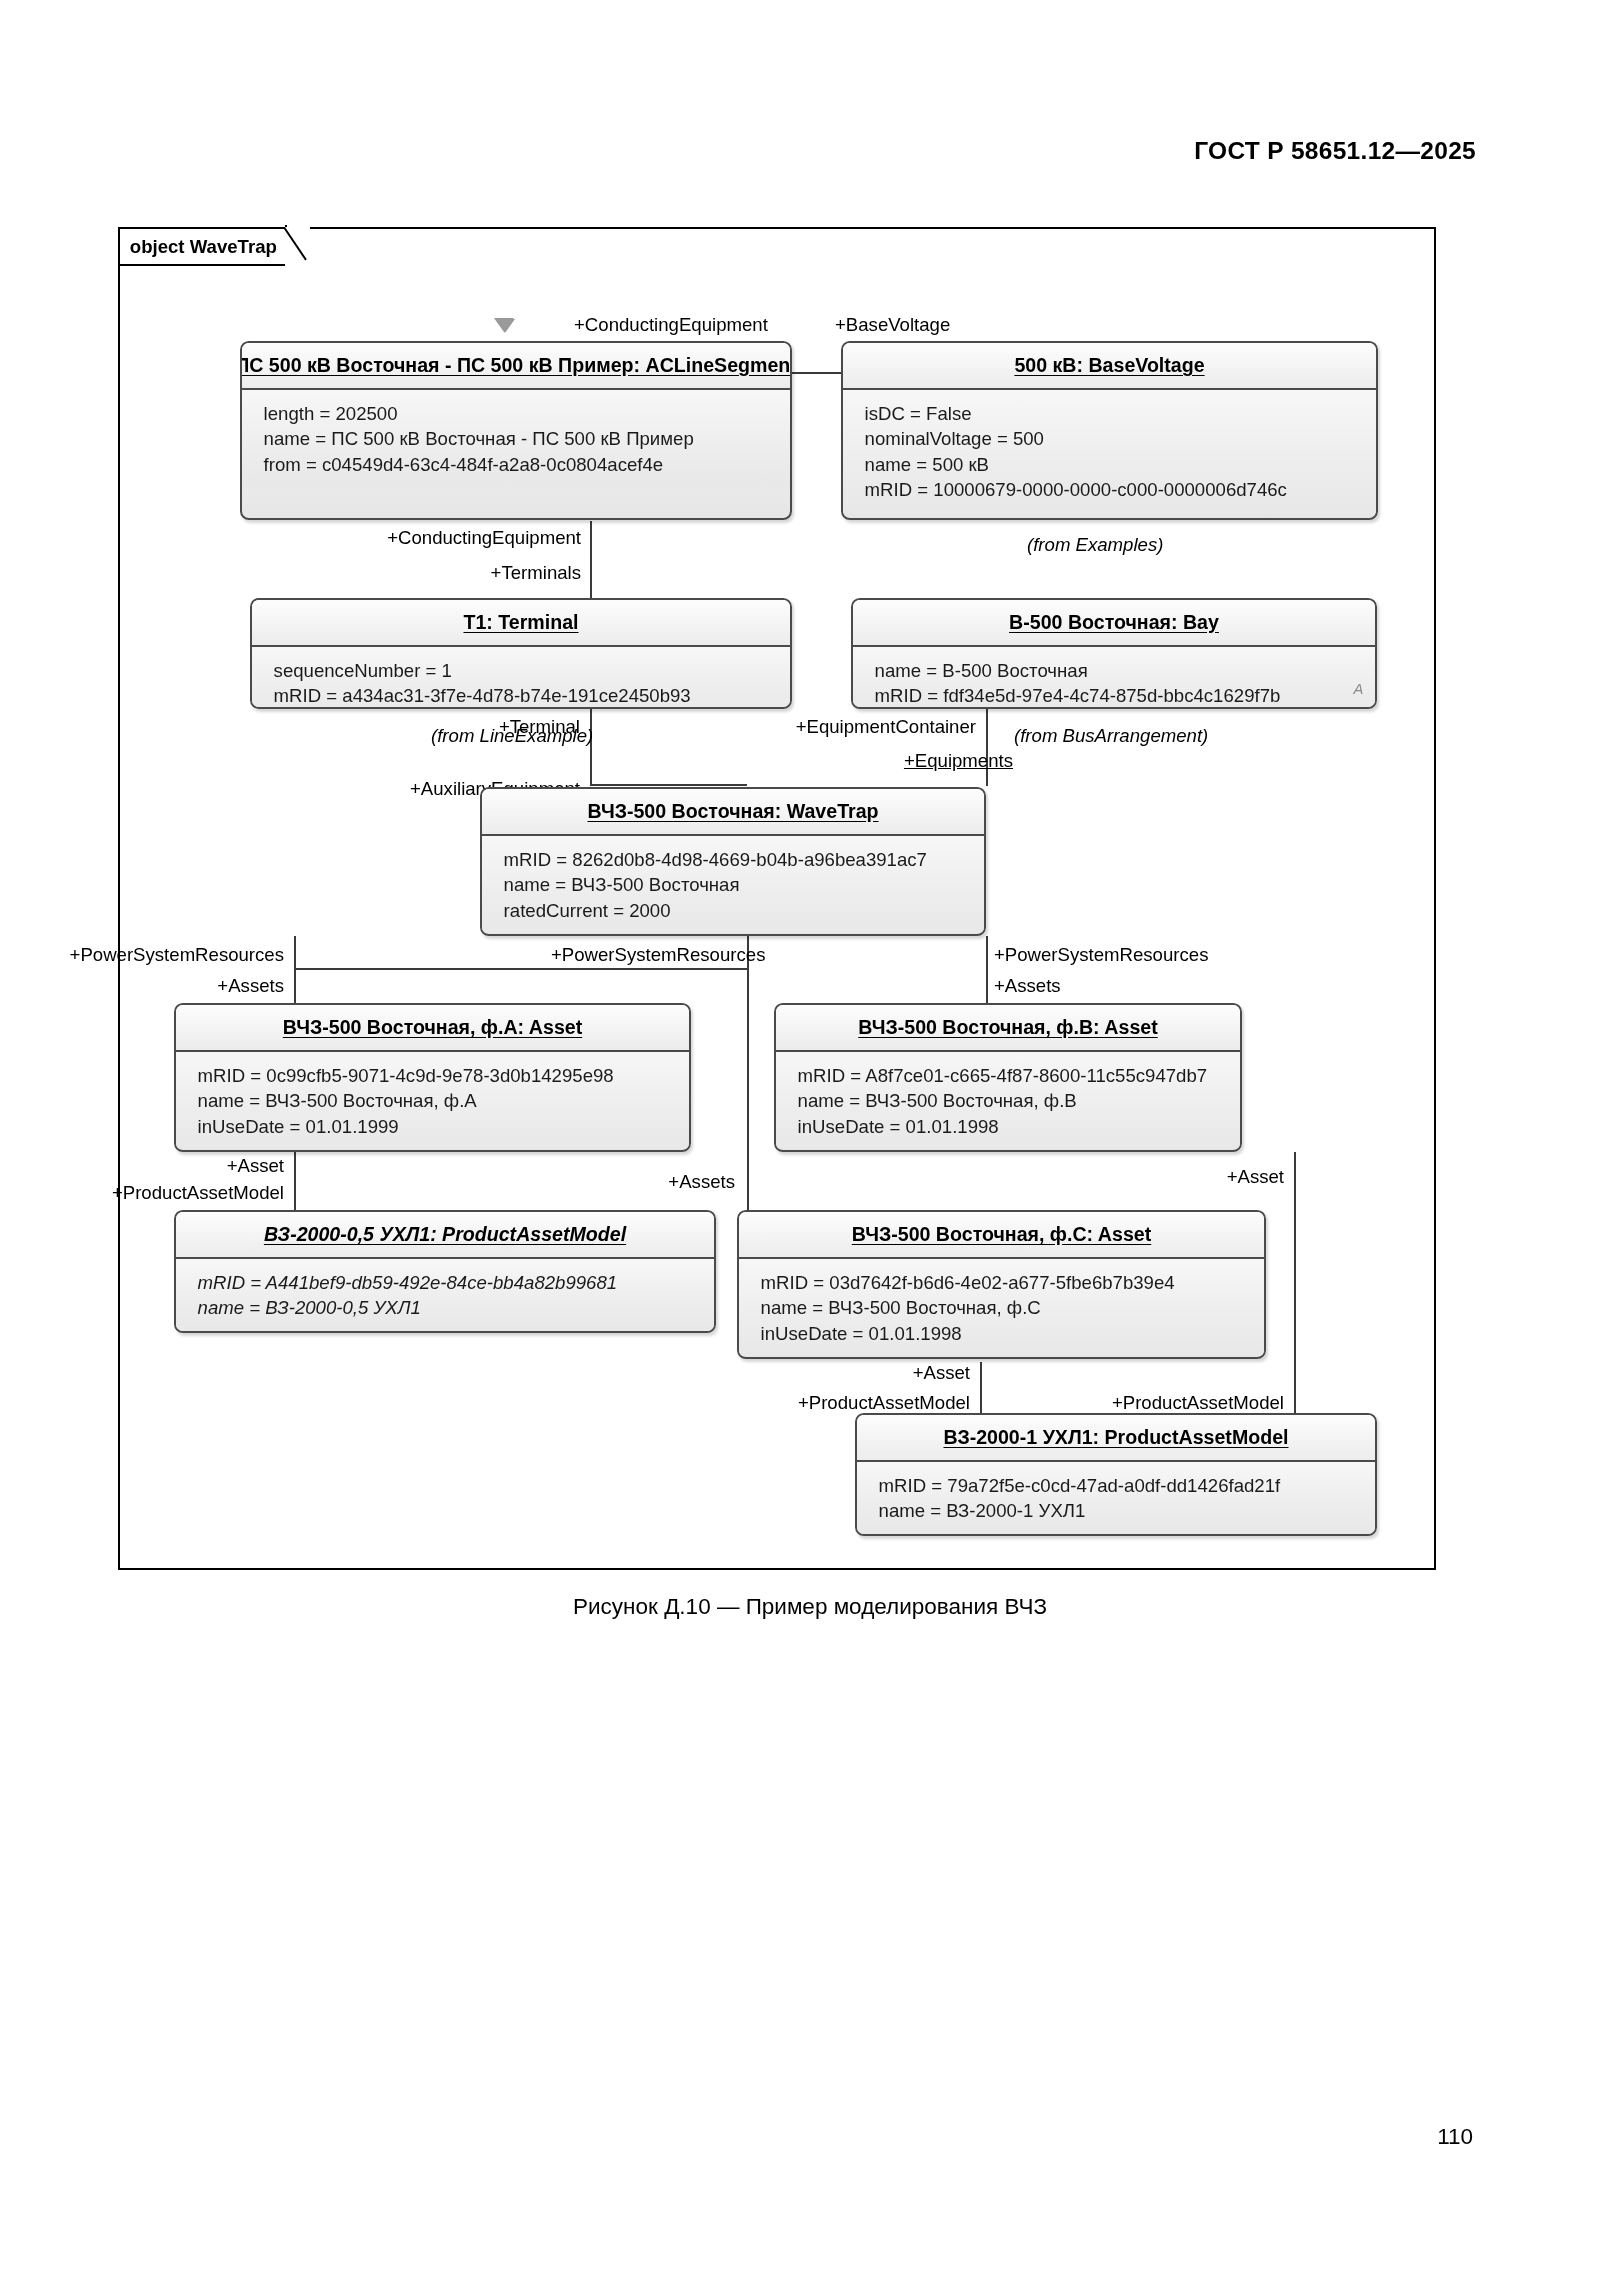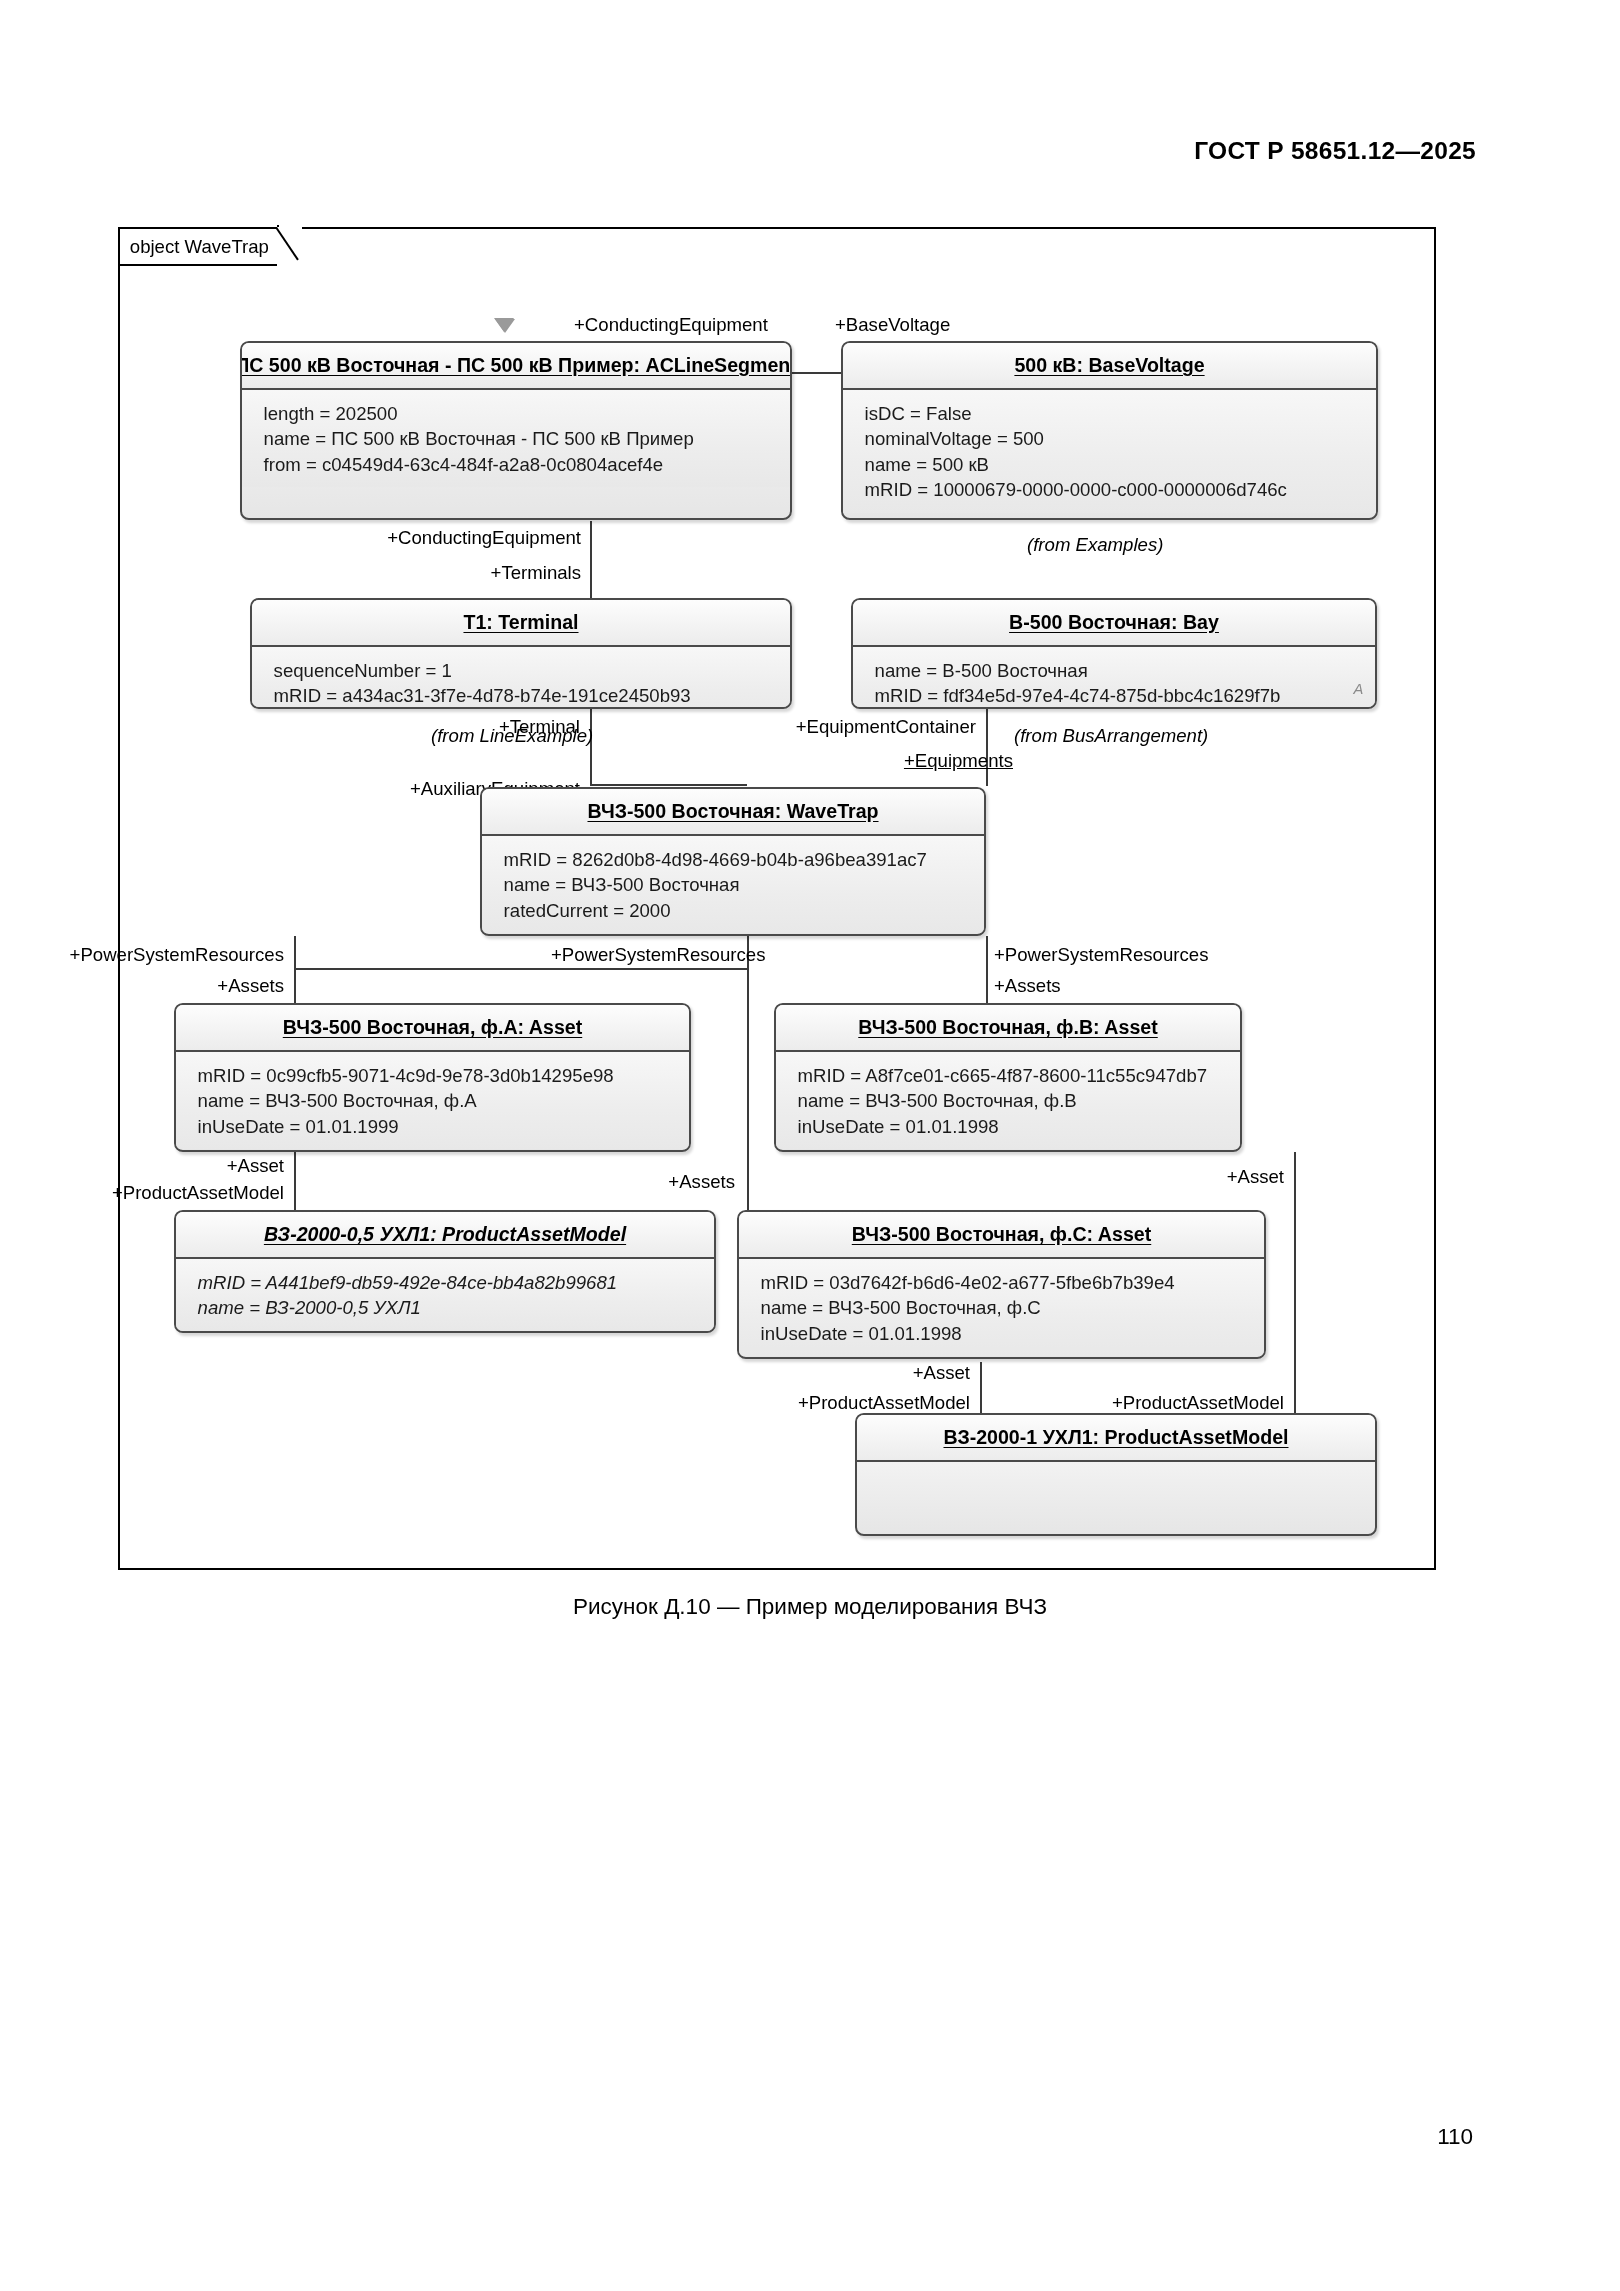--- a/index.html
+++ b/index.html
@@ -53,21 +53,21 @@
     background: #fff;
   }
   .frame-tab {
     position: absolute;
     left: 118px;
     top: 227px;
     height: 39px;
     box-sizing: border-box;
     padding: 0 0 0 9.8px;
     font-size: 18.6px;
-    font-weight: normal;
+    font-weight: bold;
     display: flex;
     align-items: center;
     background: #fff;
     z-index: 4;
   }
   .frame-tab-inner {
     border-left: 2px solid #000;
     border-top: 2px solid #000;
     border-bottom: 2px solid #000;
     height: 39px;
@@ -326,20 +326,24 @@
     <div class="attr">mRID = 03d7642f-b6d6-4e02-a677-5fbe6b7b39e4</div>
     <div class="attr">name = ВЧЗ-500 Восточная, ф.C</div>
     <div class="attr">inUseDate = 01.01.1998</div>
   </div>
 </div>
 
 <div class="obj" style="left:855px; top:1413px; width:522px; height:123px;">
   <div class="obj-title">
     <span>ВЗ-2000-1 УХЛ1: ProductAssetModel</span>
   </div>
+  <div class="obj-body">
+    <div class="attr">mRID = 79a72f5e-c0cd-47ad-a0df-dd1426fad21f</div>
+    <div class="attr">name = ВЗ-2000-1 УХЛ1</div>
+  </div>
 </div>
 
 <div class="lbl" style="left:574px; top:314px;">+ConductingEquipment</div>
 <div class="lbl" style="left:835px; top:314px;">+BaseVoltage</div>
 
 <div class="lbl r" style="left:312px; top:527px; width:269px;">+ConductingEquipment</div>
 <div class="lbl r" style="left:312px; top:562px; width:269px;">+Terminals</div>
 
 <div class="lbl r" style="left:374px; top:716px; width:206px;">+Terminal</div>
 <div class="lbl r" style="left:306px; top:750px; width:274px;margin-top:28px;">+AuxiliaryEquipment</div>

